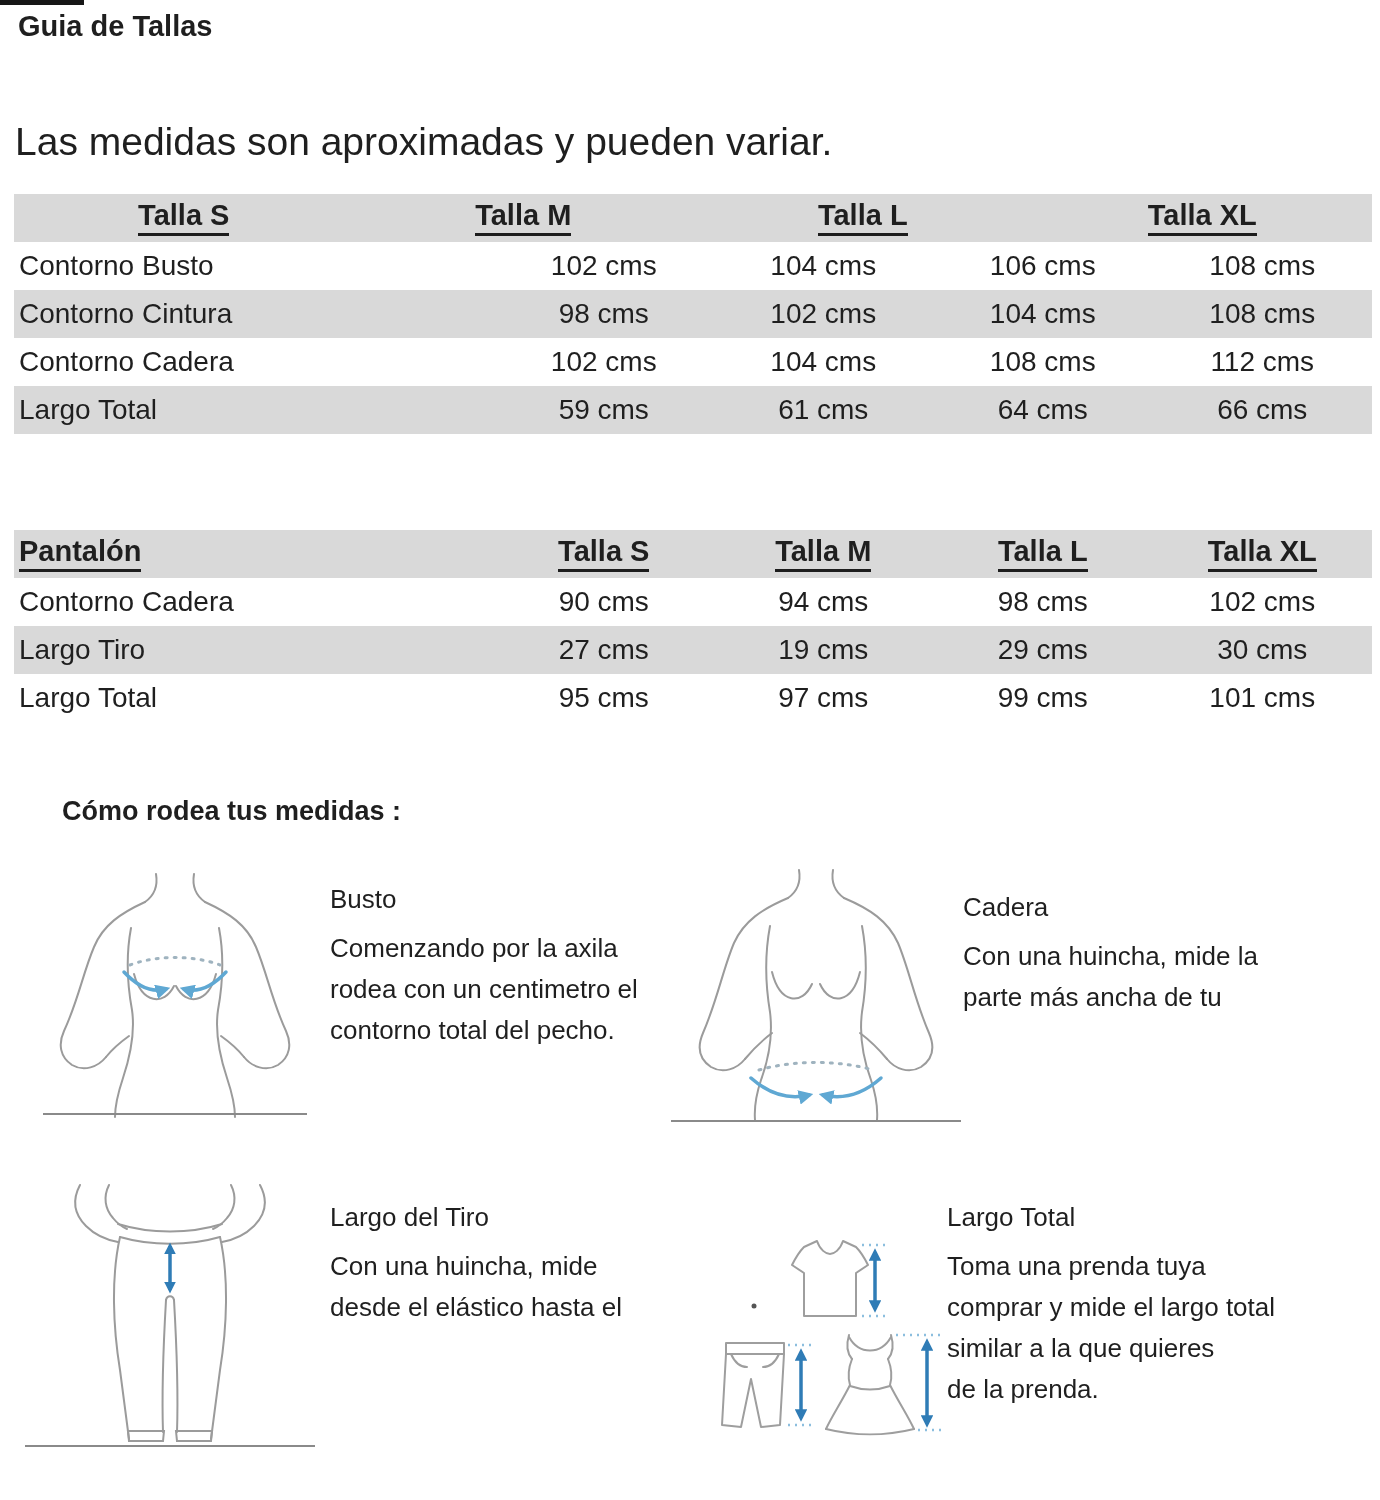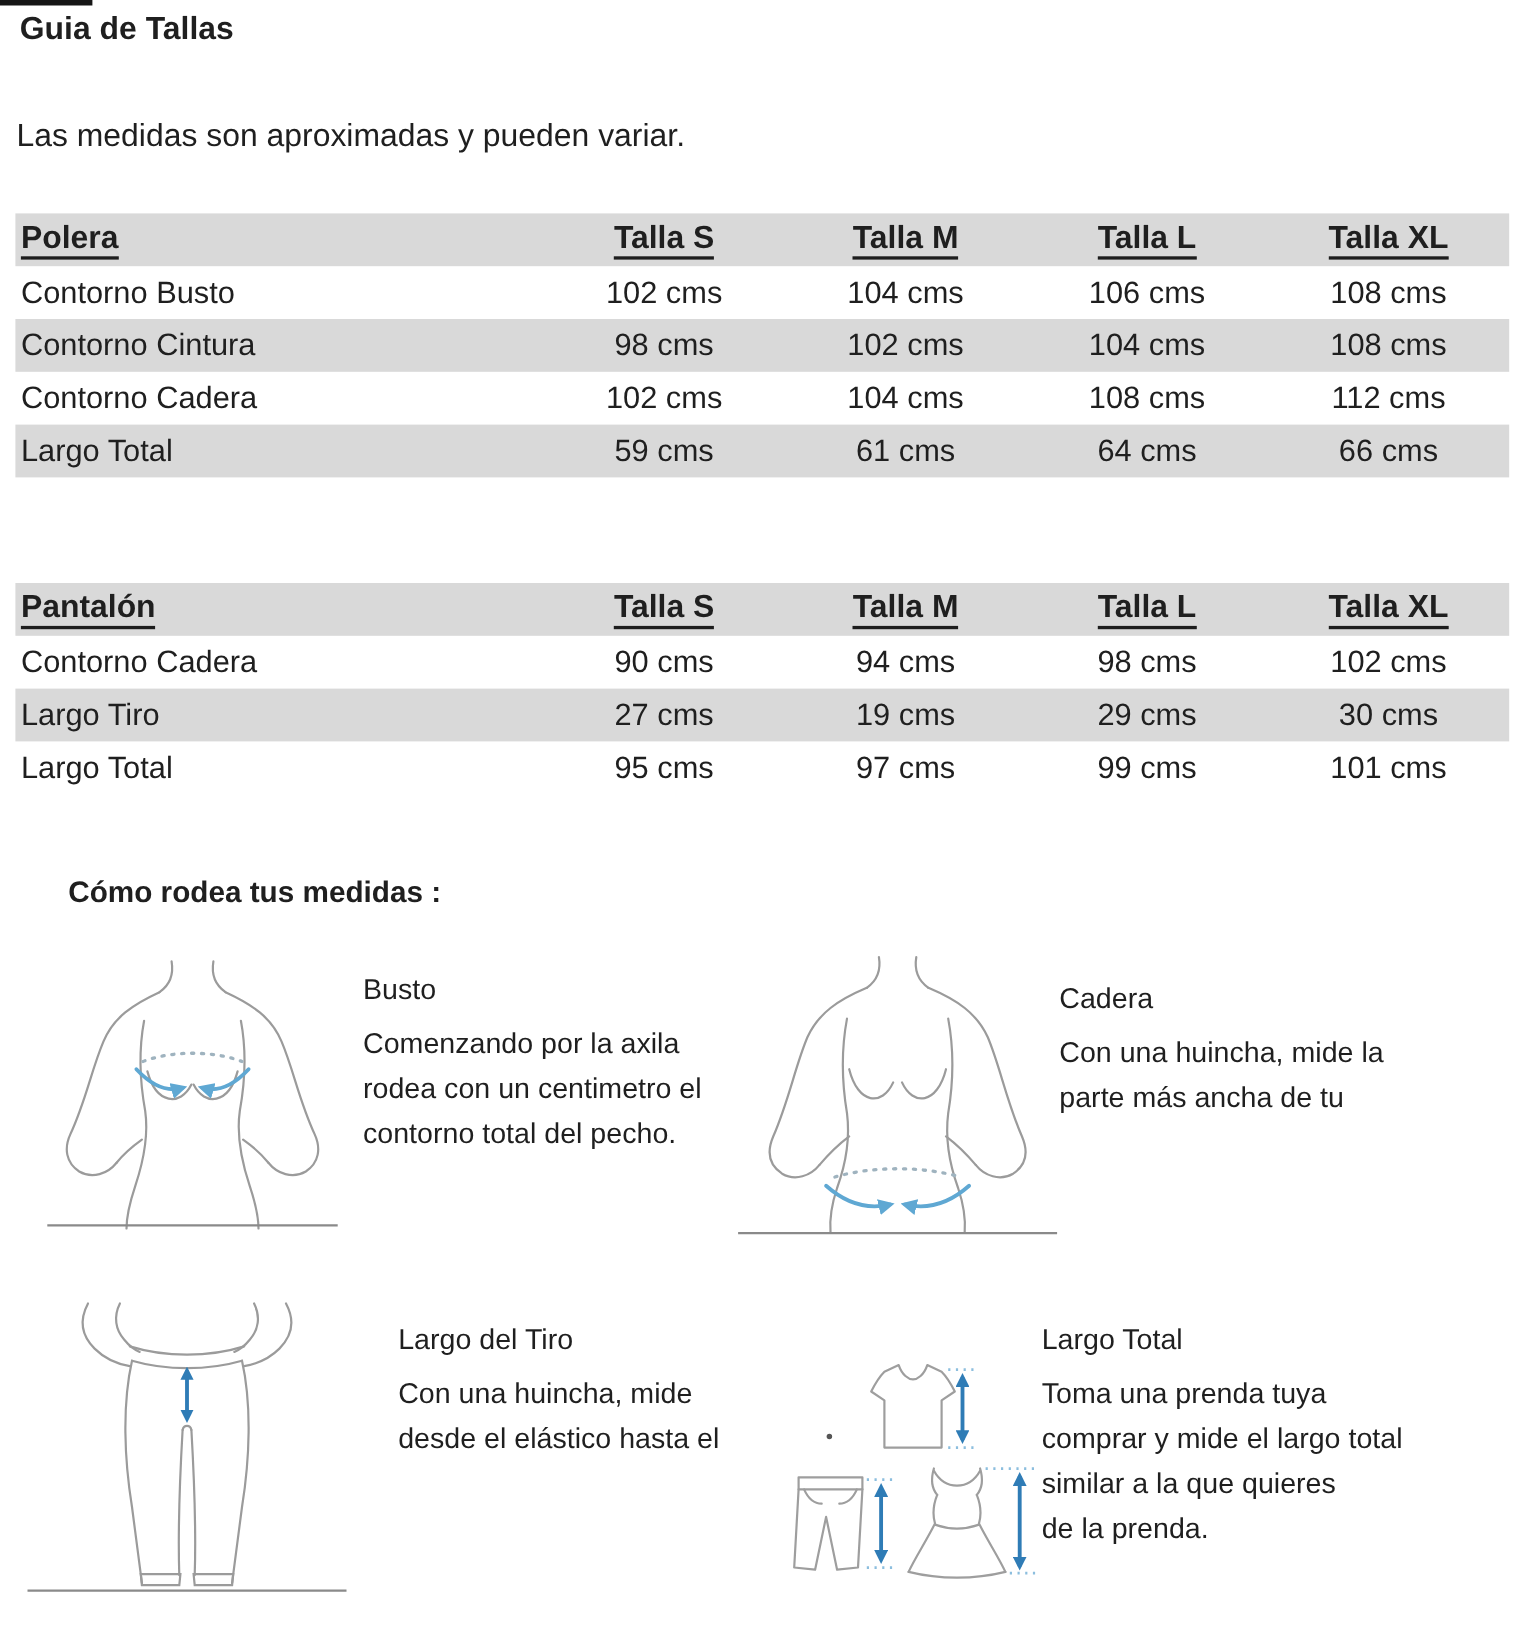--- a/index.html
+++ b/index.html
@@ -3,53 +3,52 @@
 <meta charset="utf-8">
 <style>
   html,body{margin:0;padding:0;}
   body{
     width:1380px;height:1500px;position:relative;background:#ffffff;
     font-family:"Liberation Sans", sans-serif;color:#1f1f1f;overflow:hidden;
   }
   .abs{position:absolute;}
   .topbar{left:0;top:0;width:84px;height:5px;background:#161616;}
   .page-title{left:18px;top:10px;font-size:29px;font-weight:bold;}
-  .page-subtitle{left:15px;top:108px;font-size:29px;}
+  .page-subtitle{left:15px;top:120px;font-size:39px;}
   .size-table{left:14px;width:1358px;}
   .t-row{display:flex;height:48px;align-items:center;font-size:28px;}
   .t-row.striped{background:#d9d9d9;}
   .c{box-sizing:border-box;}
   .c.label{width:480px;padding-left:5px;text-align:left;}
   .c.val{flex:1;text-align:center;}
   .hd{font-weight:bold;font-size:29px;display:inline-block;border-bottom:3px solid #1d1d1d;padding-bottom:1px;line-height:1.1;}
   .section-heading{left:62px;top:796px;font-size:27px;font-weight:bold;}
   .m-text{width:360px;}
   .m-title{font-size:26px;font-weight:normal;margin-bottom:13px;}
   .m-line{font-size:26px;line-height:41px;white-space:nowrap;}
   .busto-text{left:330px;top:884px;}
   .cadera-text{left:963px;top:892px;}
-  .tiro-text{left:330px;top:1202px;margin-left:32px;}
+  .tiro-text{left:330px;top:1202px;}
   .largo-text{left:947px;top:1202px;}
   .fig{display:block;}
   .fig-busto{left:35px;top:868px;}
   .fig-cadera{left:666px;top:862px;}
   .fig-tiro{left:20px;top:1182px;}
   .fig-largo{left:712px;top:1238px;}
 </style>
 </head>
 <body>
 
 <div class="abs topbar"></div>
 
 <div class="abs page-title">Guia de Tallas</div>
 <div class="abs page-subtitle">Las medidas son aproximadas y pueden variar.</div>
 
 <div class="abs size-table" style="top:194px;">
   <div class="t-row striped">
-    <div class="c label"><span class="hd">Polera</span></div>
     <div class="c val"><span class="hd">Talla S</span></div>
     <div class="c val"><span class="hd">Talla M</span></div>
     <div class="c val"><span class="hd">Talla L</span></div>
     <div class="c val"><span class="hd">Talla XL</span></div>
   </div>
   <div class="t-row">
     <div class="c label">Contorno Busto</div>
     <div class="c val">102 cms</div>
     <div class="c val">104 cms</div>
     <div class="c val">106 cms</div>

